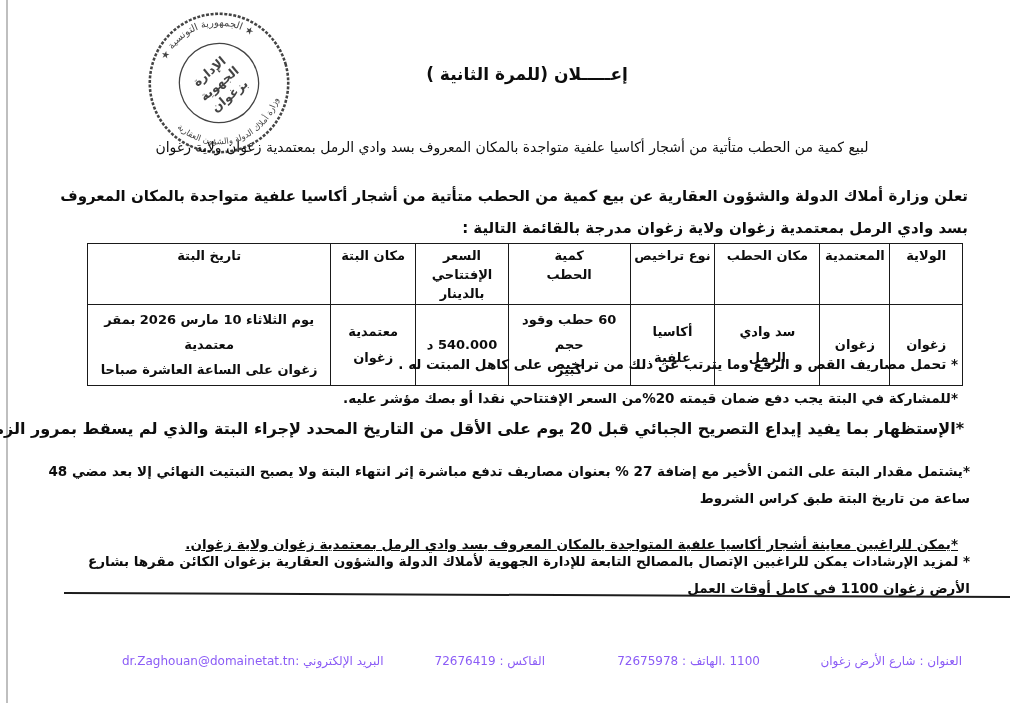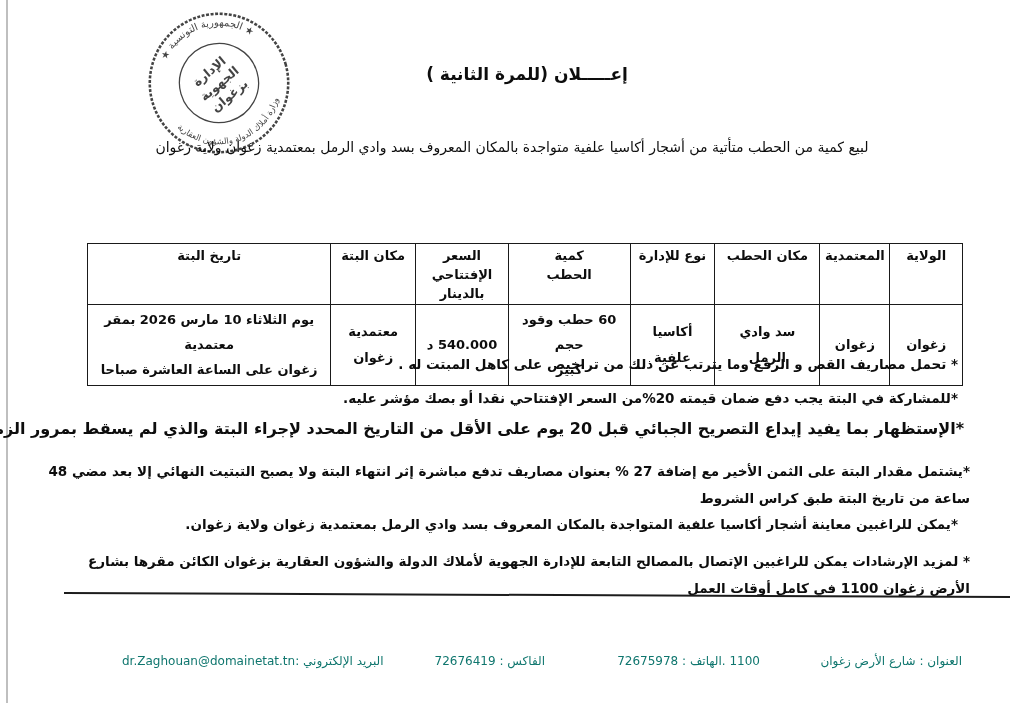--- a/index.html
+++ b/index.html
@@ -45,29 +45,29 @@
     vertical-align:middle;text-align:center;font-size:13px;line-height:1.95;
     padding:2px 4px;height:60px;
   }
 
   .note{position:absolute;right:66px;font-size:13.5px;font-weight:bold;text-align:right;}
   .nowrap{white-space:nowrap;}
   .n1{top:356px;}
   .n2{top:390px;}
   .n3{top:419px;right:60px;font-size:16px;}
   .n4{top:458px;right:54px;left:46px;line-height:2;}
-  .n5{top:516px;}
+  .n5{top:536px;text-decoration:underline;}
   .n6{top:548px;right:54px;left:46px;line-height:2;}
 
   .separator{
     position:absolute;top:594px;left:64px;right:14px;height:2px;
     background:#1c1c1c;transform:rotate(0.25deg);
   }
 
-  .footer-item{position:absolute;top:654px;font-size:12px;font-weight:normal;color:#0f766e;}
+  .footer-item{position:absolute;top:654px;font-size:12px;font-weight:normal;color:#8b5cf6;}
   .f-address{right:62px;}
   .f-phone{right:264px;margin-left:16px;}
   .f-fax{right:479px;margin-left:8px;}
   .f-email{left:122px;direction:rtl;}
 </style>
 </head>
 <body>
 
 <div class="sheet">
 
@@ -90,38 +90,39 @@
         <text x="90" y="80" text-anchor="middle" font-size="12.5" font-weight="bold">الجهوية</text>
         <text x="90" y="96" text-anchor="middle" font-size="12.5" font-weight="bold">بزغوان</text>
       </g>
     </svg>
   </div>
 
   <div class="title">إعـــــلان (للمرة الثانية )</div>
 
   <div class="subject">لبيع كمية من الحطب متأتية من أشجار أكاسيا علفية متواجدة بالمكان المعروف بسد وادي الرمل بمعتمدية زغوان  ولاية زغوان</div>
 
+  <div class="intro">تعلن وزارة أملاك الدولة والشؤون العقارية عن بيع كمية من الحطب متأتية من أشجار أكاسيا علفية متواجدة بالمكان المعروف بسد وادي الرمل بمعتمدية زغوان  ولاية زغوان مدرجة بالقائمة التالية :</div>
 
   <table class="auction">
     <colgroup>
       <col style="width:8.3%">
         <col style="width:8.0%">
         <col style="width:12.0%">
       <col style="width:9.7%">
         <col style="width:13.9%">
         <col style="width:10.6%">
       <col style="width:9.7%">
         <col style="width:27.8%">
     </colgroup>
     <thead>
       <tr>
         <th>الولاية</th>
         <th>المعتمدية</th>
         <th>مكان الحطب</th>
-        <th>نوع للإدارة</th>
+        <th>نوع تراخيص</th>
         <th>كمية
 الحطب</th>
         <th>السعر
 الإفتتاحي
 بالدينار</th>
         <th>مكان البتة</th>
         <th>تاريخ البتة</th>
       </tr>
     </thead>
     <tbody>

